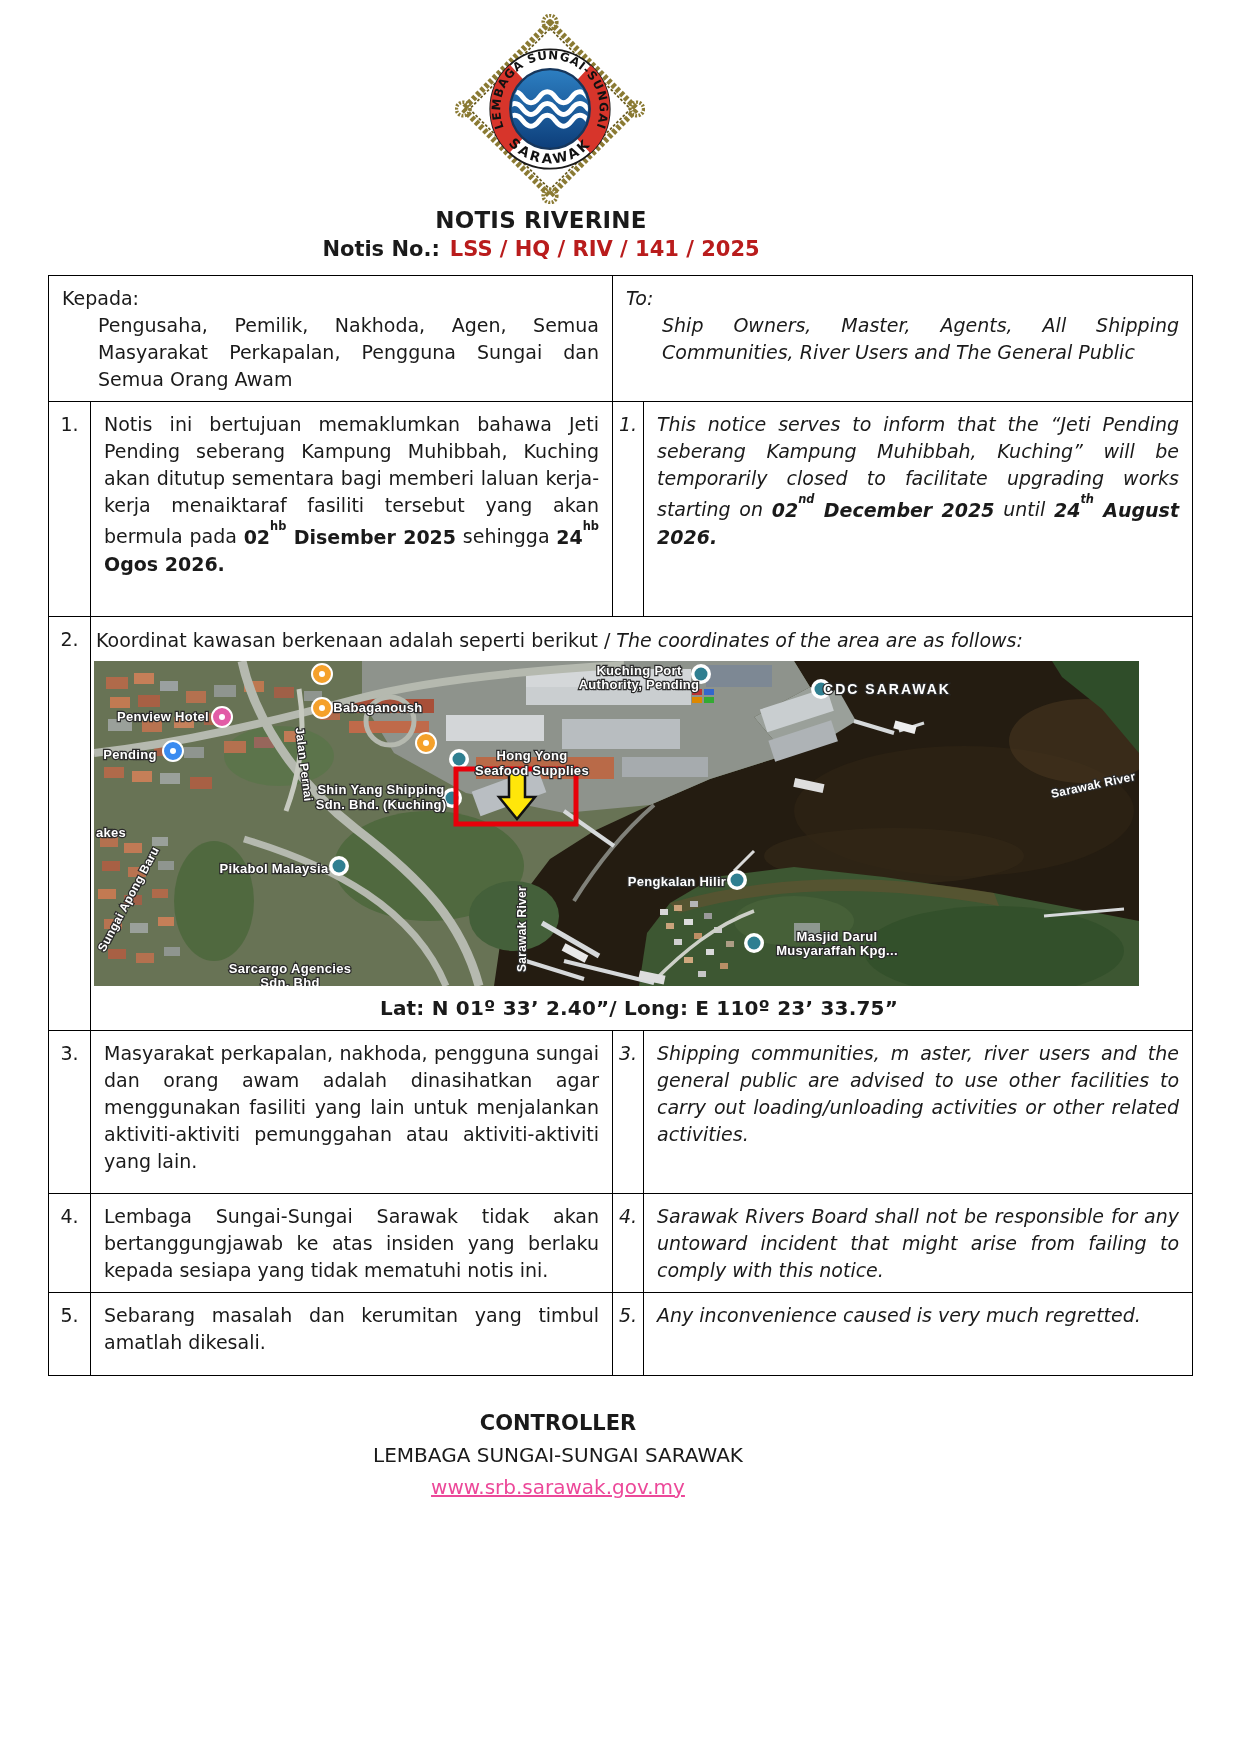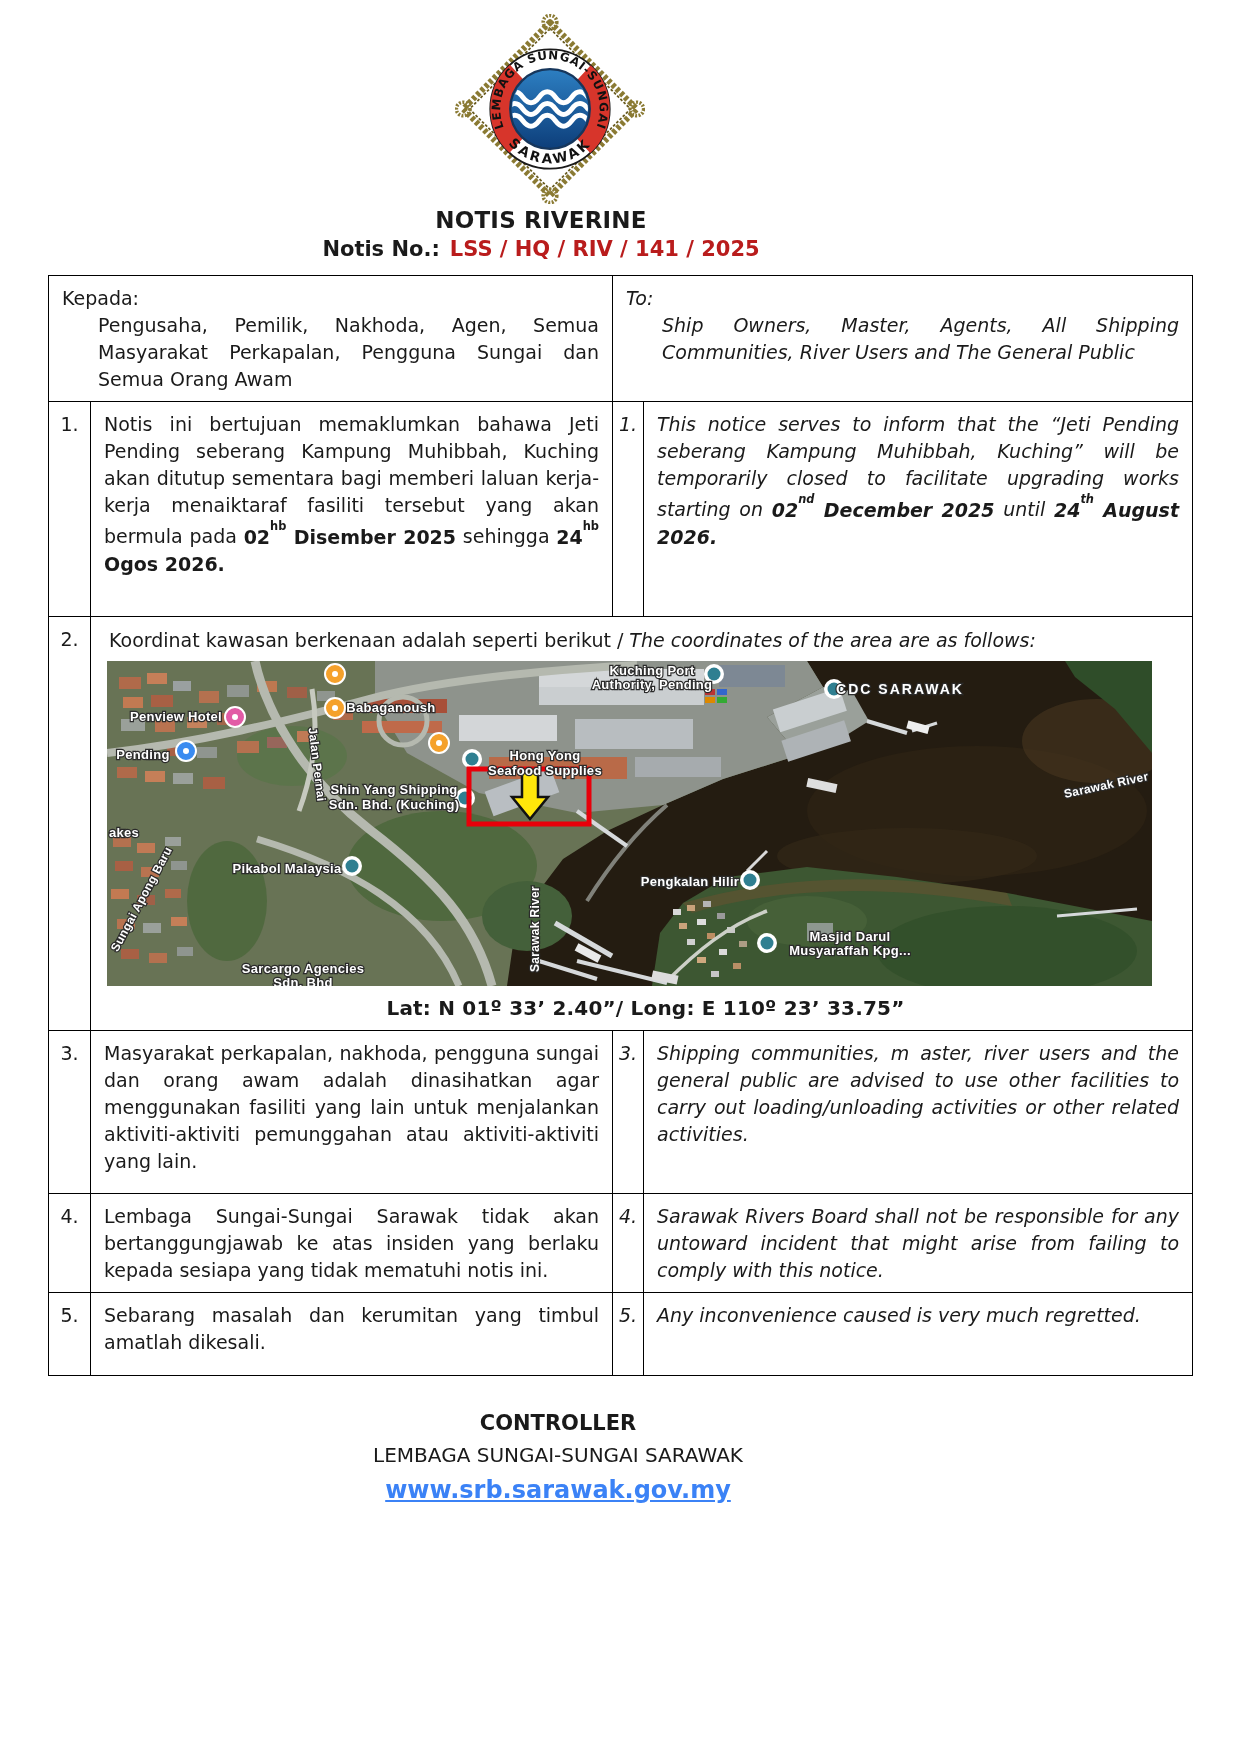--- a/index.html
+++ b/index.html
@@ -19,34 +19,34 @@
   table.notice td{border:1.6px solid #000;vertical-align:top;font-size:19px;line-height:27px;}
   col.c1{width:42px;} col.c2{width:522px;} col.c3{width:31px;} col.c4{width:549px;}
   td.cell-num{text-align:center;padding:9px 0 0 0;}
   td.cell-text{padding:9px 13px 8px 13px;}
   .just{text-align:justify;text-align-last:left;margin-left:36px;}
   .eng{font-style:italic;}
   td.title-cell{text-align:center;font-weight:bold;vertical-align:middle;font-size:19.5px;letter-spacing:.2px;}
   sup.s{font-size:.6em;position:relative;top:-.55em;font-weight:inherit;}
   b{font-weight:bold;}
   
-  td.map-cell{padding:10px 8px 8px 16px;}
+  td.map-cell{padding:10px 8px 8px 3px;}
   .map-intro{font-size:19px;margin:0 0 7px 2px;}
   svg.map{display:block;}
   .coords{text-align:center;font-weight:bold;font-size:20px;margin-top:9px;letter-spacing:.2px;}
   
   .mlabel{font-family:"Liberation Sans",sans-serif;font-size:13px;font-weight:600;fill:#ffffff;
           stroke:#2b2b2b;stroke-width:2.4px;paint-order:stroke;letter-spacing:.3px;}
   .mlabel-sm{font-size:12px;}
   .mlabel-caps{font-size:14px;letter-spacing:2px;}
   
   .footer{width:1116px;text-align:center;margin-top:32px;line-height:1.5;}
   .f-controller{font-size:21px;font-weight:bold;}
   .f-org{font-size:20px;}
-  .f-link{display:inline-block;font-size:24px;font-weight:bold;color:#3b82f6;text-decoration:underline;margin-top:2px;}
+  .f-link{display:inline-block;font-size:20px;font-weight:normal;color:#ec4899;text-decoration:underline;margin-top:2px;}
 </style>
 </head>
 <body>
 
 <div class="page">
 
   <div class="logo-row">
     <svg class="logo-svg" width="190" height="190" viewBox="-105 -105 210 210">
       <defs>
         <linearGradient id="lg-blue" x1="0" y1="0" x2="0" y2="1">

